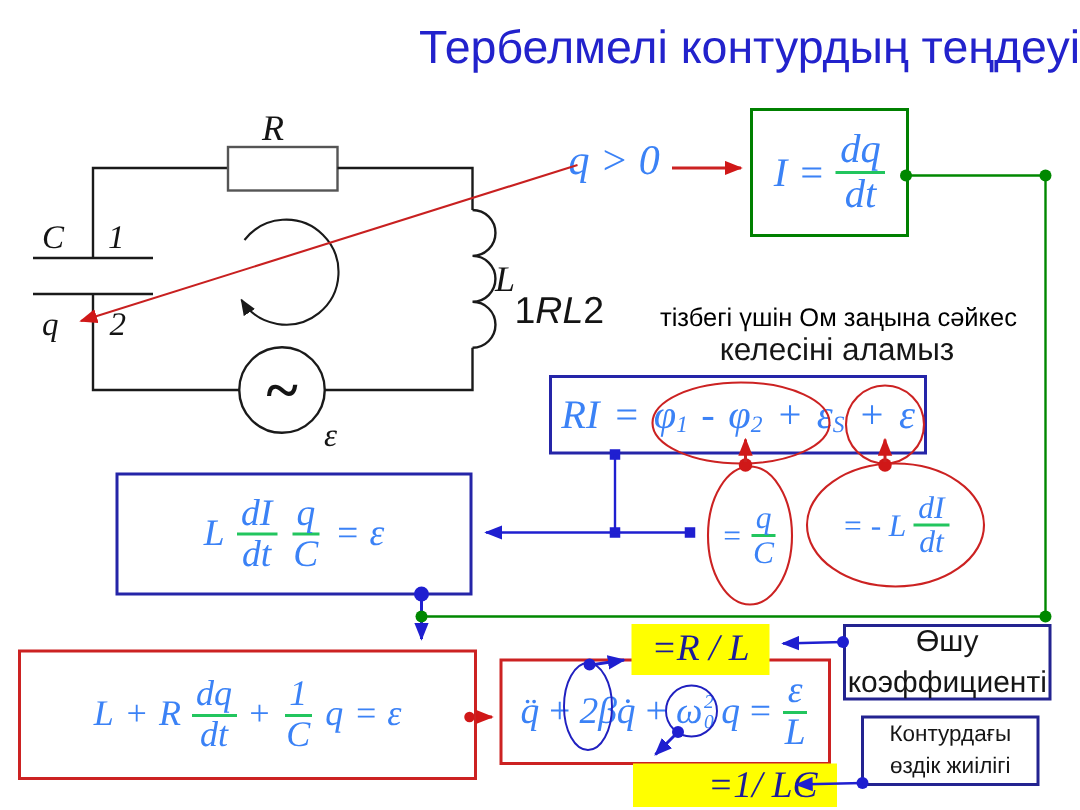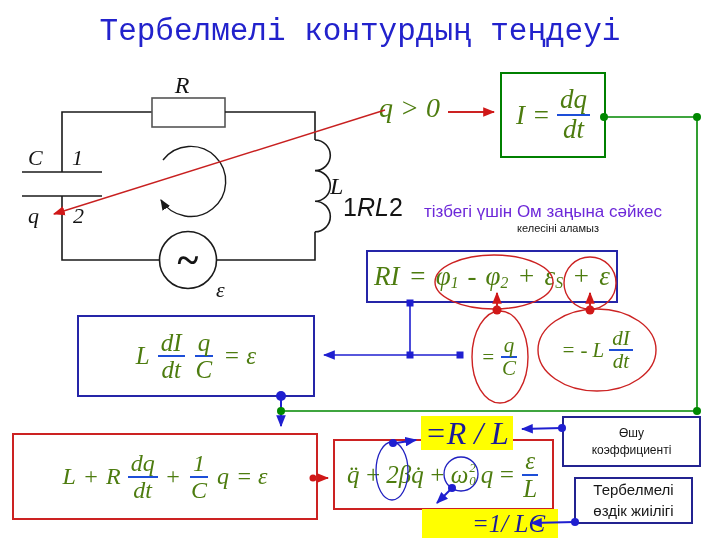--- a/index.html
+++ b/index.html
@@ -1,33 +1,33 @@
 <!DOCTYPE html>
 <html><head>
 <meta charset="utf-8">
 <style>
   html,body{margin:0;padding:0;background:#fff;}
   .slide{position:relative;width:720px;height:540px;background:#fff;overflow:hidden;
          font-family:"Liberation Sans",sans-serif;}
   .abs{position:absolute;}
   .box{position:absolute;background:#fff;box-sizing:border-box;}
-  .eq{font-family:"Liberation Serif",serif;font-style:italic;color:#4d7c0f;
+  .eq{font-family:"Liberation Serif",serif;font-style:italic;color:#3b82f6;
       display:flex;align-items:center;justify-content:center;}
   .frac{display:inline-flex;flex-direction:column;align-items:center;line-height:1.02;}
-  .frac .fn{border-bottom:2px solid #1d4ed8;padding:0 3px;text-align:center;}
+  .frac .fn{border-bottom:2px solid #22c55e;padding:0 3px;text-align:center;}
   .frac .fd{padding:0 3px;text-align:center;}
   .ssub{font-size:0.58em;position:relative;bottom:-0.22em;}
   .om-ss{display:inline-flex;flex-direction:column;align-items:flex-start;
          font-size:0.52em;line-height:0.95;margin-left:1px;}
-  .title{left:0;top:14px;width:720px;text-align:center;font-size:31px;color:#2222cc;font-family:Liberation Mono, monospace;}
+  .title{left:0;top:14px;width:720px;text-align:right;font-size:31px;color:#2222cc;}
   .bluebox{border:2px solid #2525a8;}
   .redbox{border:2px solid #cc2222;}
   .greenbox{border:2px solid #008000;}
   .yellow{background:#ffff00;color:#1b1b99;}
-  .labelbox{border:2px solid #232390;color:#161616;font-size:12px;line-height:1.35;
+  .labelbox{border:2px solid #232390;color:#161616;font-size:20px;line-height:1.35;
             display:flex;flex-direction:column;align-items:center;justify-content:center;}
   .overlay{position:absolute;left:0;top:0;z-index:6;pointer-events:none;}
   .z1{z-index:1;}
 </style>
 </head>
 <body>
 
 <div class="slide">
 
   <div class="abs title z1">Тербелмелі контурдың теңдеуі</div>
@@ -40,22 +40,22 @@
     <span class="frac">
       <span class="fn">dq</span>
       <span class="fd">dt</span>
     </span>
   </div>
 
 
   <div class="abs z1" style="left:343px;top:193px;font-family:Liberation Sans, sans-serif;font-size:25px;color:#141414;">
     <span>1</span><span style="font-style:italic">RL</span><span>2</span>
   </div>
-  <div class="abs z1" style="left:424px;top:202px;font-size:17px;color:#6d28d9;white-space:nowrap;">тізбегі үшін Ом заңына сәйкес</div>
-  <div class="abs z1" style="left:424px;top:222px;width:268px;text-align:center;font-size:11px;color:#161616;">келесіні аламыз</div>
+  <div class="abs z1" style="left:440px;top:202px;font-size:17px;color:#000000;white-space:nowrap;">тізбегі үшін Ом заңына сәйкес</div>
+  <div class="abs z1" style="left:424px;top:222px;width:268px;text-align:center;font-size:21px;color:#161616;">келесіні аламыз</div>
 
   <div class="box bluebox eq z1" style="left:366px;top:250px;width:252px;height:53px;font-size:27px;gap:9px;padding:0 8px;text-align:right;">
     <span>RI</span>
     <span>=</span>
     <span><span>φ</span><span class="ssub">1</span></span>
     <span>-</span>
     <span><span>φ</span><span class="ssub">2</span></span>
     <span>+</span>
     <span><span>ε</span><span class="ssub">S</span></span>
     <span>+</span>
@@ -123,29 +123,29 @@
       </span>
     </span>
     <span>q</span>
     <span>=</span>
     <span class="frac">
       <span class="fn">ε</span>
       <span class="fd">L</span>
     </span>
   </div>
 
-  <div class="abs eq yellow z1" style="left:421px;top:416px;width:92px;height:34px;font-size:32px;">=R / L</div>
+  <div class="abs eq yellow z1" style="left:421px;top:416px;width:92px;height:34px;font-size:25px;">=R / L</div>
   <div class="abs eq yellow z1" style="left:422px;top:509px;width:99px;height:29px;font-size:25px;padding-left:37px;">=1/ LC</div>
 
   <div class="box labelbox z1" style="left:562px;top:416px;width:139px;height:51px;">
     <span>Өшу</span>
     <span>коэффициенті</span>
   </div>
   <div class="box labelbox z1" style="left:574px;top:477px;width:119px;height:47px;font-size:15px;">
-    <span>Тербелмелі</span>
+    <span>Контурдағы</span>
     <span>өздік жиілігі</span>
   </div>
 
   <svg class="overlay" width="720" height="540" viewBox="0 0 720 540">
     <defs>
       <marker id="ar" viewBox="0 0 10 8" refX="9" refY="4" markerWidth="12" markerHeight="10" orient="auto" markerUnits="userSpaceOnUse">
           <path d="M0,0 L10,4 L0,8 z" fill="#d01818"></path>
         </marker>
       <marker id="ab" viewBox="0 0 10 8" refX="9" refY="4" markerWidth="12" markerHeight="10" orient="auto" markerUnits="userSpaceOnUse">
           <path d="M0,0 L10,4 L0,8 z" fill="#1f1fd0"></path>

